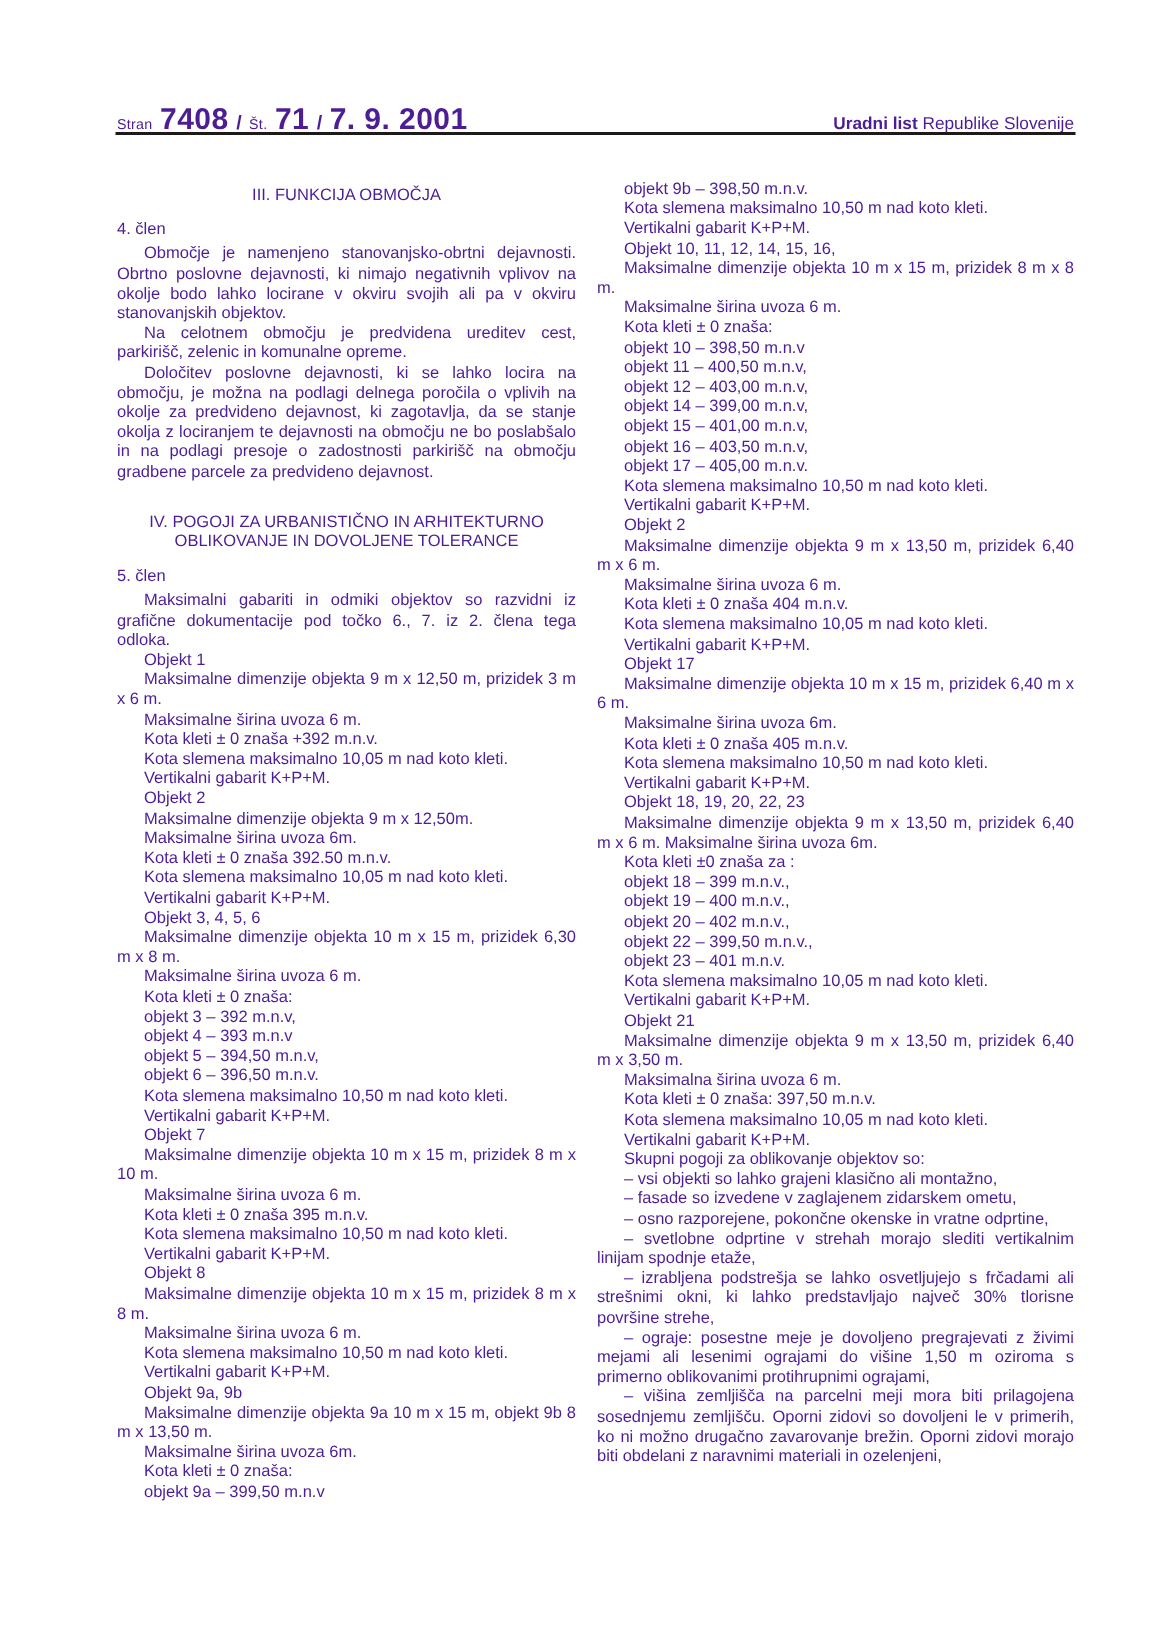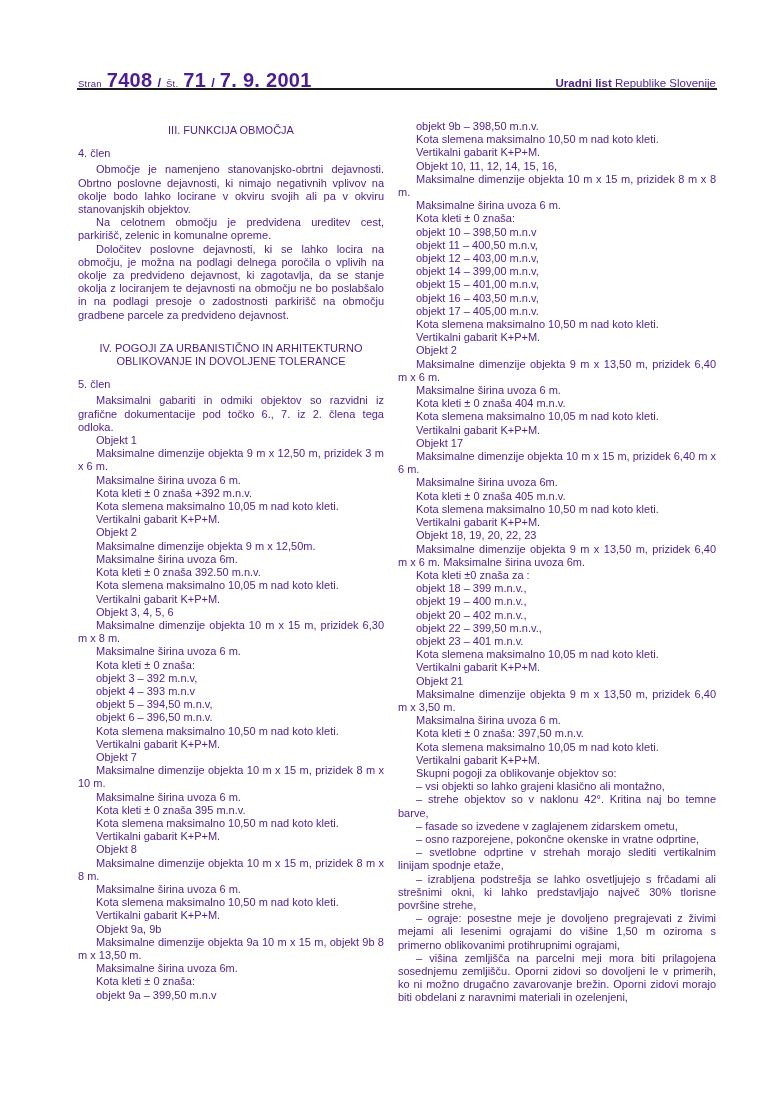--- a/index.html
+++ b/index.html
@@ -171,21 +171,20 @@
         <div class="p">Kota slemena maksimalno 10,05 m nad koto kleti.</div>
         <div class="p">Vertikalni gabarit K+P+M.</div>
         <div class="p">Objekt 21</div>
         <div class="p">Maksimalne dimenzije objekta 9 m x 13,50 m, prizidek 6,40 m x 3,50 m.</div>
         <div class="p">Maksimalna širina uvoza 6 m.</div>
         <div class="p">Kota kleti ± 0 znaša: 397,50 m.n.v.</div>
         <div class="p">Kota slemena maksimalno 10,05 m nad koto kleti.</div>
         <div class="p">Vertikalni gabarit K+P+M.</div>
         <div class="p">Skupni pogoji za oblikovanje objektov so:</div>
         <div class="p">– vsi objekti so lahko grajeni klasično ali montažno,</div>
-        <div class="p">– strehe objektov so v naklonu 42°. Kritina naj bo temne barve,</div>
         <div class="p">– fasade so izvedene v zaglajenem zidarskem ometu,</div>
         <div class="p">– osno razporejene, pokončne okenske in vratne odprtine,</div>
         <div class="p">– svetlobne odprtine v strehah morajo slediti vertikalnim linijam spodnje etaže,</div>
         <div class="p">– izrabljena podstrešja se lahko osvetljujejo s frčadami ali strešnimi okni, ki lahko predstavljajo največ 30% tlorisne površine strehe,</div>
         <div class="p">– ograje: posestne meje je dovoljeno pregrajevati z živimi mejami ali lesenimi ograjami do višine 1,50 m oziroma s primerno oblikovanimi protihrupnimi ograjami,</div>
         <div class="p">– višina zemljišča na parcelni meji mora biti prilagojena sosednjemu zemljišču. Oporni zidovi so dovoljeni le v primerih, ko ni možno drugačno zavarovanje brežin. Oporni zidovi morajo biti obdelani z naravnimi materiali in ozelenjeni,</div>
       </div>
   </div>
 
 </div>

